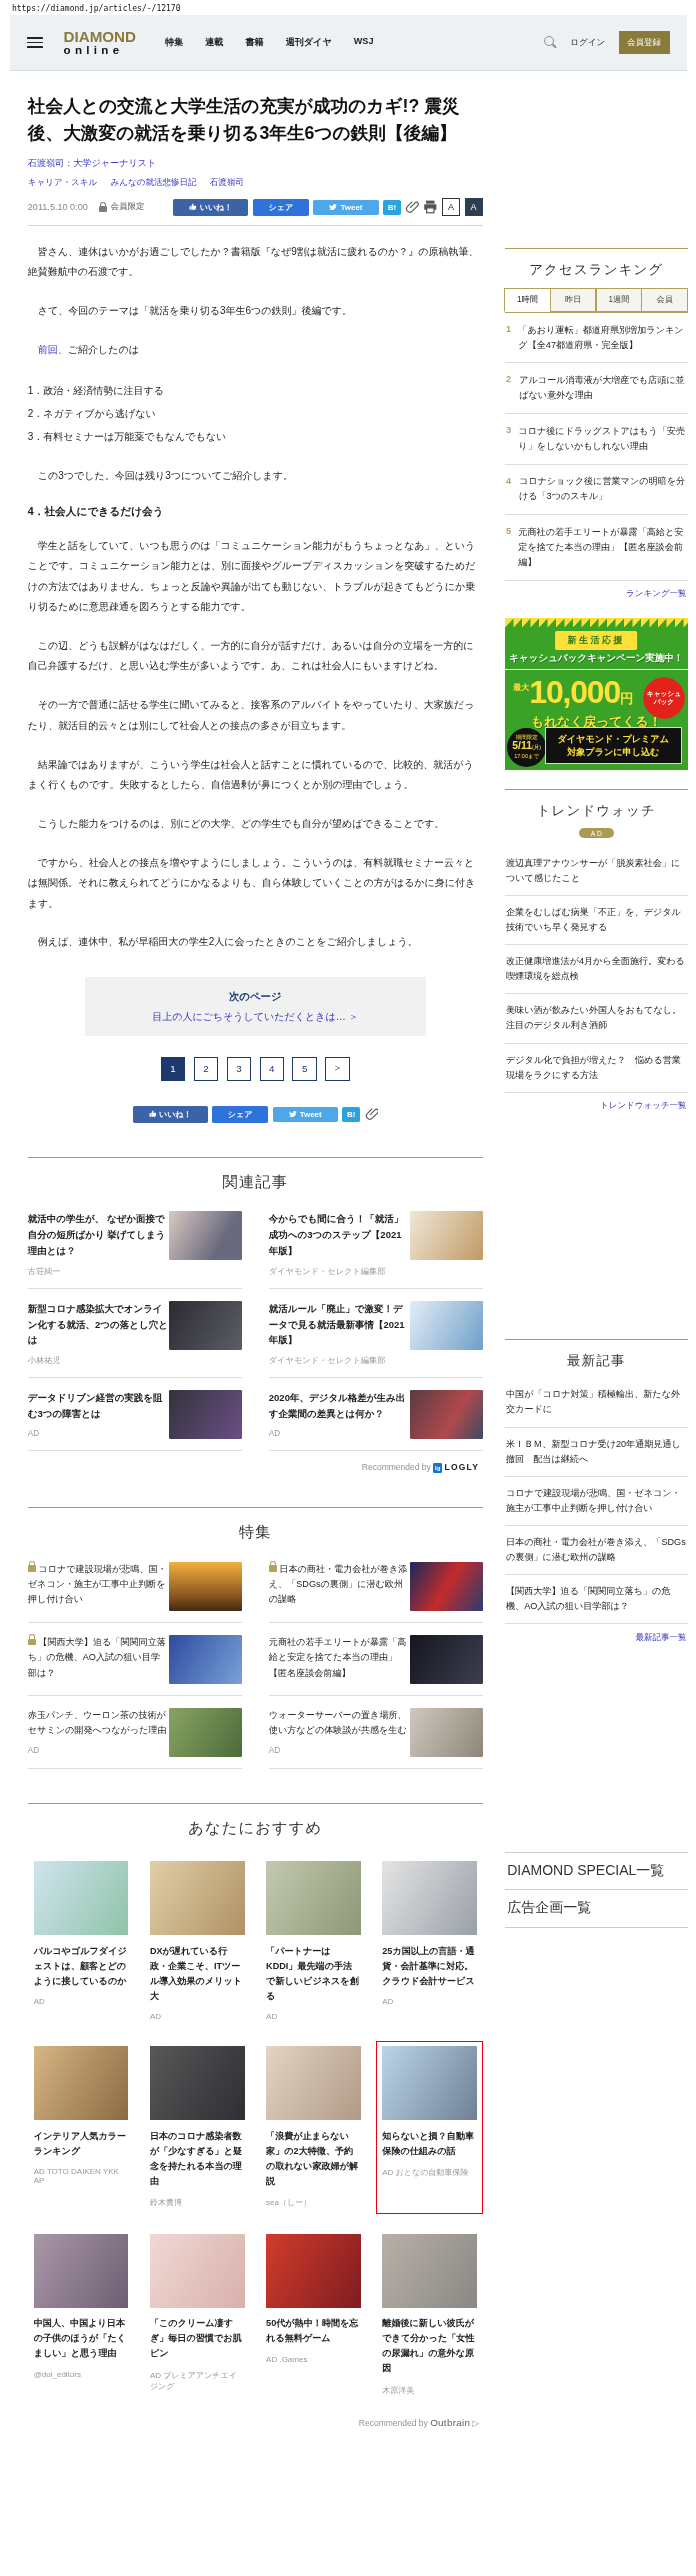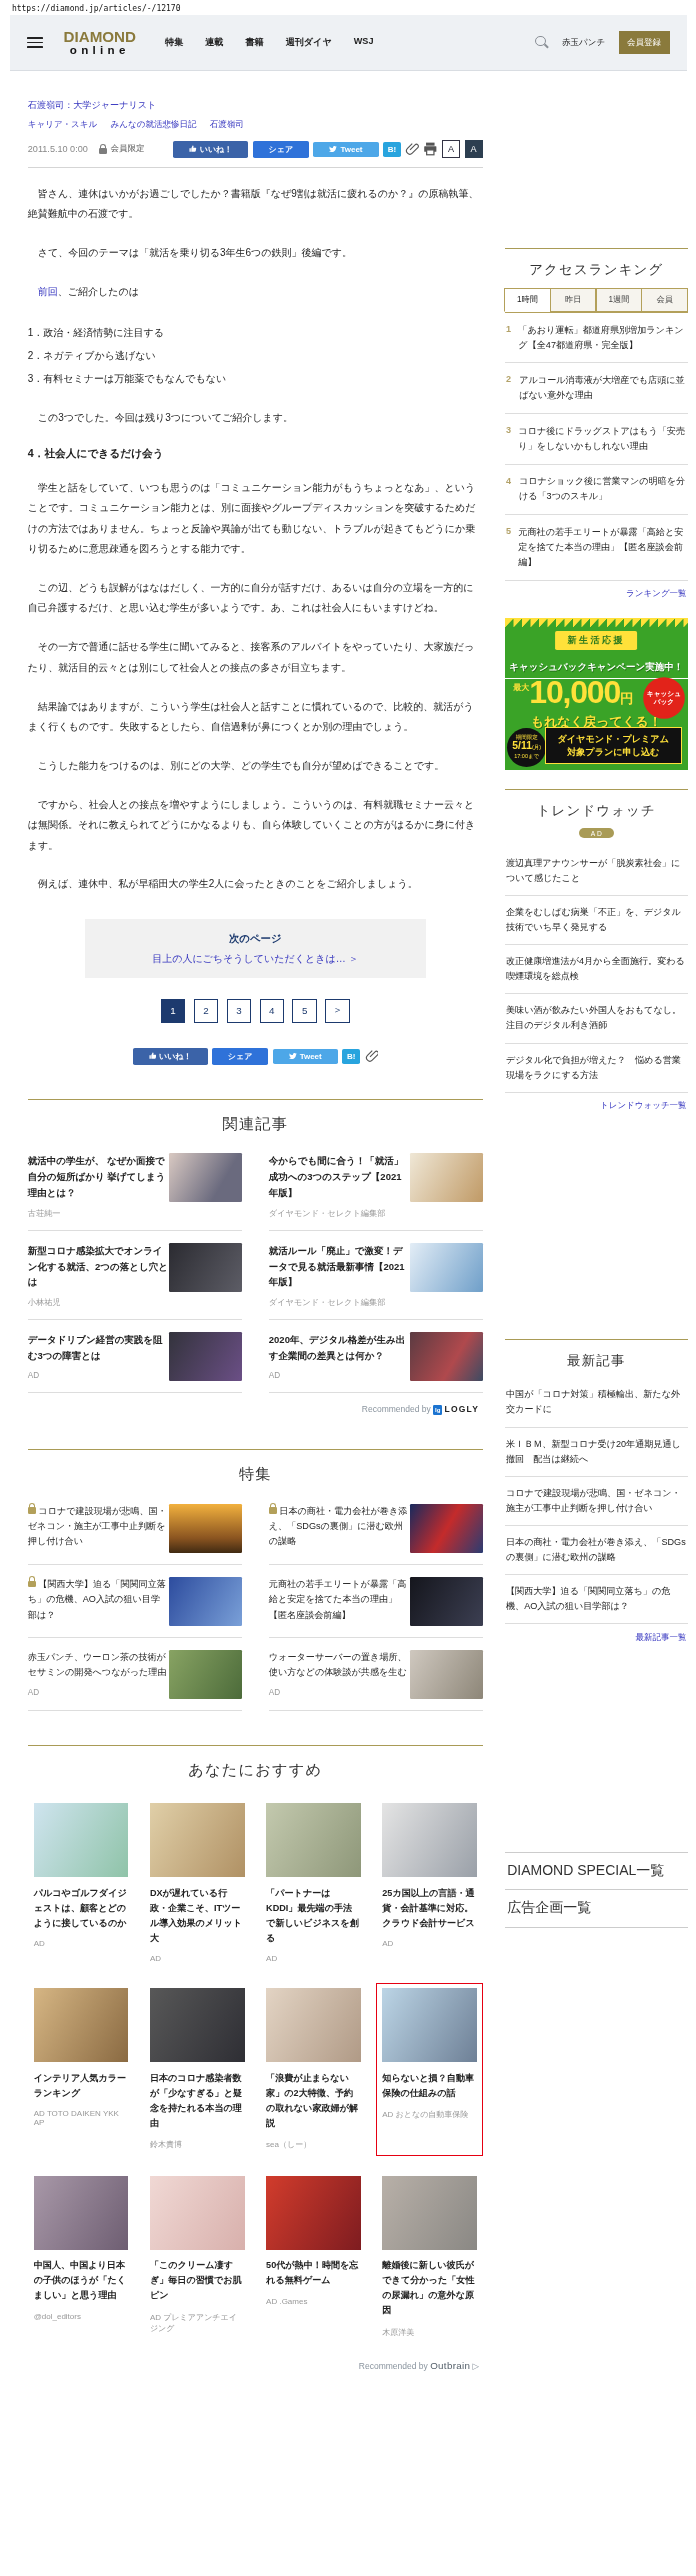--- a/index.html
+++ b/index.html
@@ -6,21 +6,21 @@
   body { background:#fff; font-family:"Liberation Sans","DejaVu Sans",sans-serif; color:#222; }
   .page { width:677px; margin:0 auto; background:#fff; }
 
   
   .urlbar { font-size:8px; color:#111; padding:3.7px 2.4px 2.4px 2.4px; background:#fff; font-family:"DejaVu Sans Mono",monospace; }
 
   
   .site-header { background:#eef1f4; border-bottom:0.6px solid #d9dde2; height:56px; display:flex; align-items:center; padding:0 17px; }
   .burger { width:16px; display:flex; flex-direction:column; gap:3px; cursor:pointer; margin-right:21px; }
   .burger span { height:1.8px; background:#222; border-radius:0.6px; }
-  .logo { margin-right:29px; cursor:pointer; text-align:center; }
+  .logo { margin-right:29px; cursor:pointer; text-align:left; }
   .logo-top { font-weight:bold; font-size:15.2px; letter-spacing:0px; color:#8a7a3c; line-height:1; }
   .logo-bottom { font-weight:bold; font-size:11.6px; letter-spacing:4.3px; color:#111; line-height:1.1; }
   .main-nav { display:flex; gap:22px; font-size:9.1px; font-weight:bold; color:#222; }
   .main-nav .nav-item { cursor:pointer; }
   .header-right { margin-left:auto; display:flex; align-items:center; gap:13.4px; }
   .search-btn { width:14.6px; height:14.6px; position:relative; cursor:pointer; }
   .search-btn::before { content:""; position:absolute; left:1.2px; top:0.6px; width:8.5px; height:8.5px; border:1.2px solid #8a8f96; border-radius:50%; }
   .search-btn::after { content:""; position:absolute; left:9.8px; top:9.8px; width:4.9px; height:1.5px; background:#8a8f96; transform:rotate(45deg); }
   .login-link { font-size:8.5px; color:#222; cursor:pointer; }
   .signup-btn { background:#8a7a3c; color:#fff; font-size:8.5px; padding:5.5px 8.5px; cursor:pointer; }
@@ -122,21 +122,21 @@
   .ad-pill { display:block; width:35px; margin:0 auto 8.5px auto; background:#a99b56; color:#fff; text-align:center; font-size:6.7px; letter-spacing:1.8px; padding:1.8px 0 1.2px 1.8px; border-radius:6.1px; }
   .sb-gap1 { height:201px; } .sb-gap2 { height:183px; }
   .sb-links-box { border-top:0.6px solid #ccc; }
   .sb-link-row { border-bottom:0.6px solid #ccc; padding:9.1px 2.4px; font-size:14px; color:#333; cursor:pointer; }
 
   
   .banner { width:183px; height:152px; background:#3aa327; position:relative; overflow:hidden; margin-top:11px; cursor:pointer; }
   .bunting { position:absolute; top:0; left:0; right:0; height:9.8px;
     background:linear-gradient(135deg,#ffe13a 50%,transparent 50%) 0 0/8.5px 9.8px repeat-x; }
   .ribbon { position:absolute; top:12.2px; left:50%; transform:translateX(-50%); background:#ffe13a; color:#2c7a1e; font-weight:bold; font-size:9.1px; letter-spacing:2.4px; padding:3px 12.2px; border-radius:1.8px; }
-  .bn-line1 { position:absolute; top:43px; width:100%; text-align:center; color:#fff; font-weight:bold; font-size:9.5px; text-shadow:0.6px 0.6px 0 #1e6b14; border-bottom:1.2px solid #fff; padding-bottom:3.7px; }
+  .bn-line1 { position:absolute; top:34px; width:100%; text-align:center; color:#fff; font-weight:bold; font-size:9.5px; text-shadow:0.6px 0.6px 0 #1e6b14; border-bottom:1.2px solid #fff; padding-bottom:3.7px; }
   .bn-amount { position:absolute; top:56px; left:8.5px; color:#ffe13a; font-weight:bold; }
   .bn-max { display:inline-block; font-size:8px; vertical-align:13.4px; }
   .bn-num { font-size:32px; letter-spacing:-1.2px; }
   .bn-yen { font-size:13.4px; }
   .burst { position:absolute; top:61px; right:4.9px; width:38px; height:38px; background:#e2231a; border-radius:50%; color:#fff; font-size:6.7px; font-weight:bold; display:flex; align-items:center; justify-content:center; text-align:center; line-height:1.3; box-shadow:0 0 0 1.8px #e2231a; }
   .bn-line2 { position:absolute; top:96px; width:100%; text-align:center; color:#ffe13a; font-weight:bold; font-size:12.8px; text-shadow:0.6px 0.6px 0 #1e6b14; }
   .bn-cta { position:absolute; bottom:6.1px; left:40px; right:6.1px; background:#111; border:1.2px solid #ffe13a; color:#ffe13a; font-weight:bold; font-size:9.1px; text-align:center; padding:4.9px 1.2px; line-height:1.4; }
   .bn-date { position:absolute; bottom:3.7px; left:2.4px; width:39px; height:39px; background:#111; border-radius:50%; color:#ffe13a; text-align:center; font-size:5.5px; padding-top:6.1px; line-height:1.2; }
   .bn-date b { font-size:10.4px; }
 </style>
@@ -159,29 +159,30 @@
     </div>
     <nav class="main-nav">
       <span class="nav-item">特集</span>
       <span class="nav-item">連載</span>
       <span class="nav-item">書籍</span>
       <span class="nav-item">週刊ダイヤ</span>
       <span class="nav-item">WSJ</span>
     </nav>
     <div class="header-right">
       <div class="search-btn"></div>
-      <span class="login-link">赤玉パンチ</span>
+      <span class="login-link">ログイン</span>
       <span class="signup-btn">会員登録</span>
     </div>
   </header>
 
   <div class="content">
 
     <div class="main-col">
 
+      <h1 class="article-title">社会人との交流と大学生活の充実が成功のカギ!? 震災後、大激変の就活を乗り切る3年生6つの鉄則【後編】</h1>
       <div class="author-line">石渡嶺司：大学ジャーナリスト</div>
       <div class="breadcrumb">
         <a>キャリア・スキル</a>
         <a>みんなの就活悲惨日記</a>
         <a>石渡嶺司</a>
       </div>
 
       <div class="meta-row">
         <span class="pub-date">2011.5.10 0:00</span>
         <span class="member-badge">

